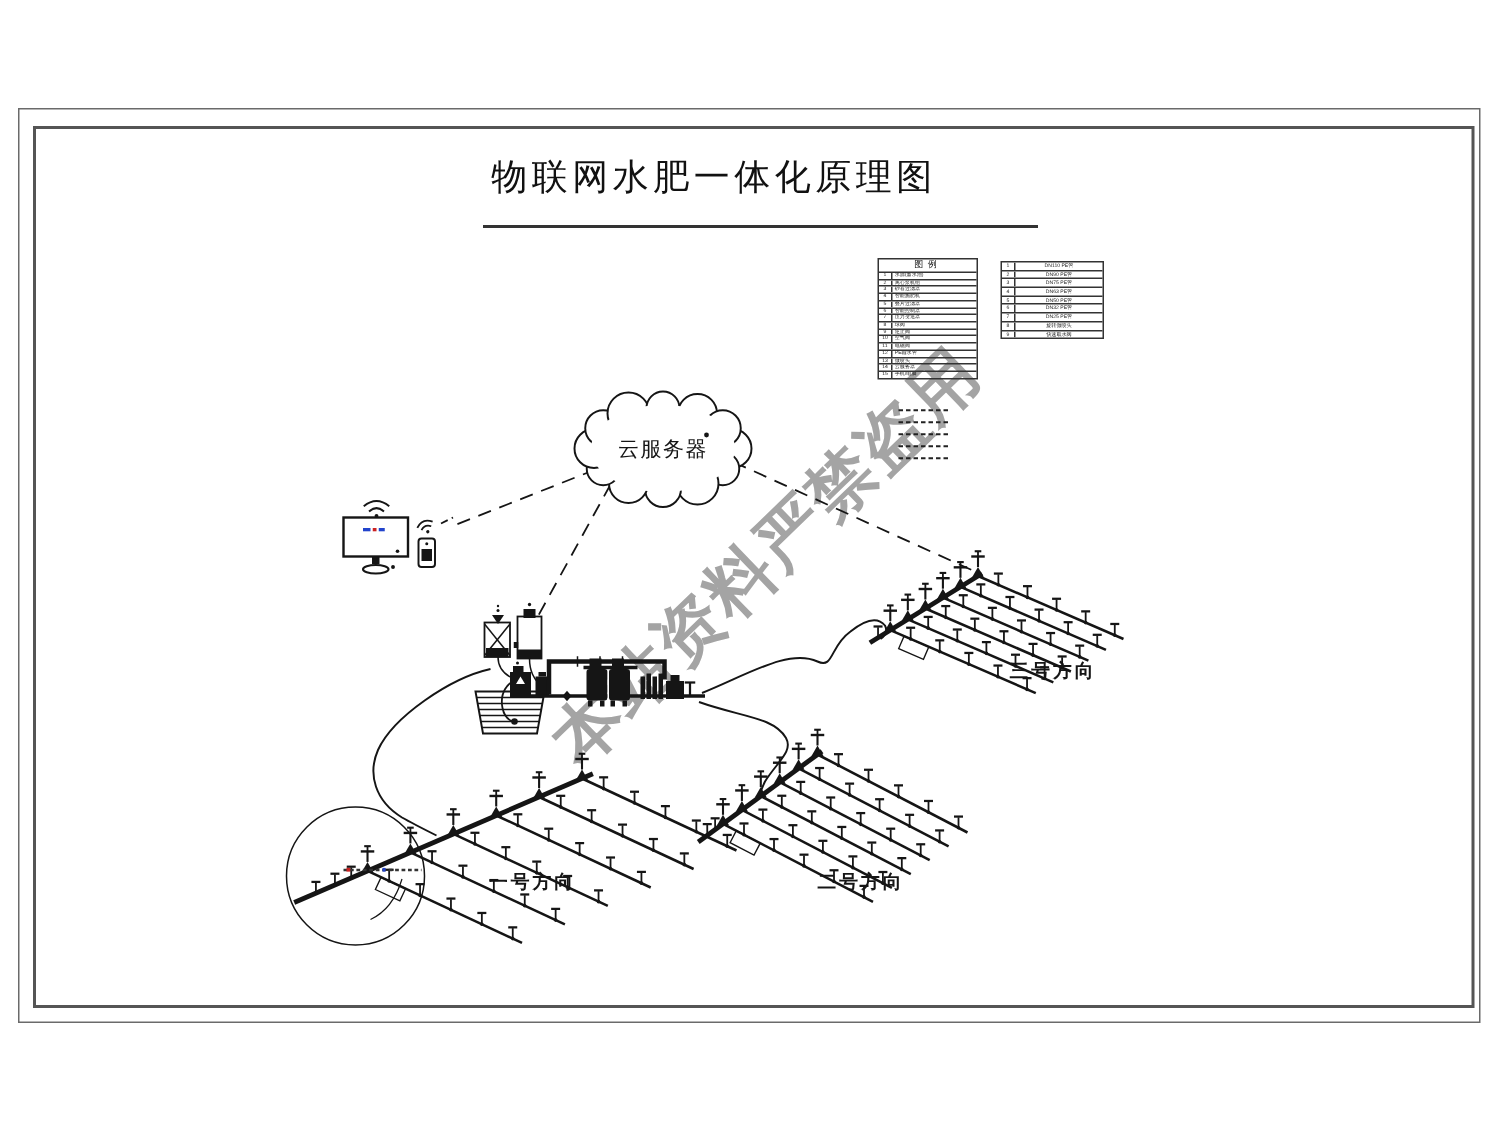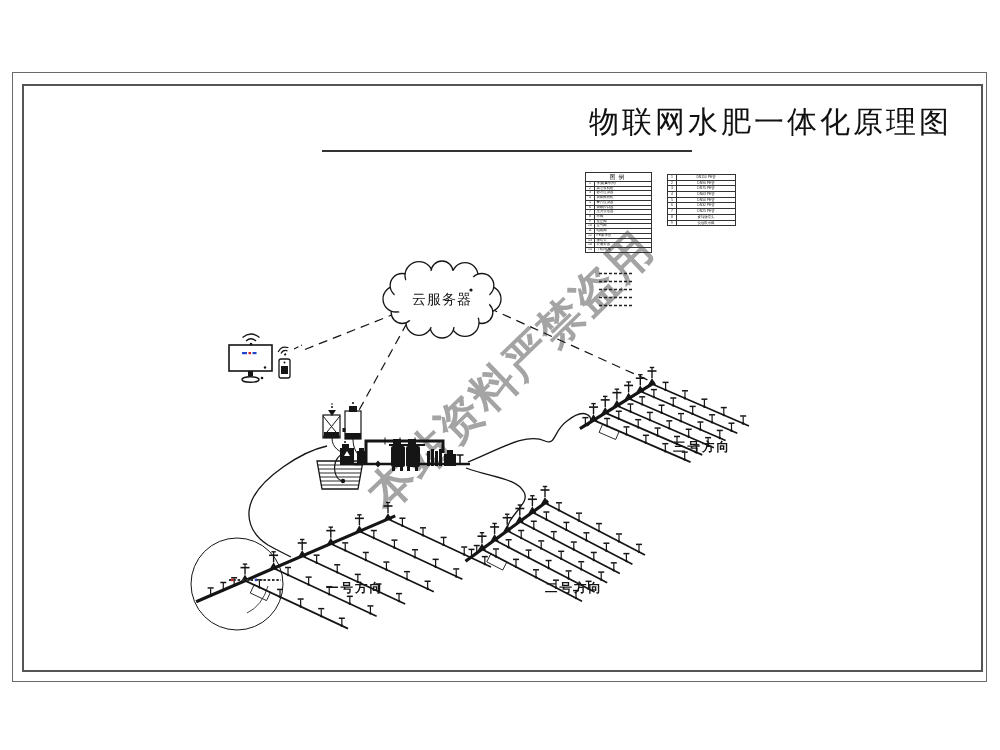--- a/index.html
+++ b/index.html
@@ -2,22 +2,22 @@
 <html><head>
 <meta charset="utf-8">
 <style>
   html,body{margin:0;padding:0;background:#fff;}
   #stage{position:relative;width:1000px;height:750px;background:#fff;overflow:hidden;
          font-family:"Liberation Serif","DejaVu Serif",serif;}
   .frame-outer{position:absolute;left:12px;top:72px;width:973px;height:608px;
                border:1px solid #6a6a6a;z-index:1;}
   .frame-inner{position:absolute;left:22px;top:84px;width:957px;height:584px;
                border:2px solid #555;z-index:1;}
-  #title{position:absolute;left:0;top:102px;width:952px;text-align:right;
-         font-size:30px;letter-spacing:3px;color:#111;z-index:3;}
+  #title{position:absolute;left:0;top:102px;width:952px;text-align:center;
+         font-size:24px;letter-spacing:3px;color:#111;z-index:3;}
   #title-rule{position:absolute;left:322px;top:150px;width:370px;height:2px;background:#333;z-index:3;}
   #watermark{position:absolute;left:355px;top:480px;transform-origin:0 0;
              transform:rotate(-44deg);font-size:45px;letter-spacing:2px;color:#a4a4a4;
              white-space:nowrap;z-index:2;font-weight:bold;}
   .tbl{position:absolute;border:1px solid #333;z-index:3;box-sizing:border-box;
        font-family:"Liberation Sans","DejaVu Sans",sans-serif;}
   #tbl1{left:585px;top:172px;width:67px;}
   #tbl2{left:667px;top:174px;width:69px;}
   .tbl .thead{height:8px;border-bottom:1px solid #333;text-align:center;
               font-size:6px;line-height:8px;letter-spacing:3px;color:#111;}

